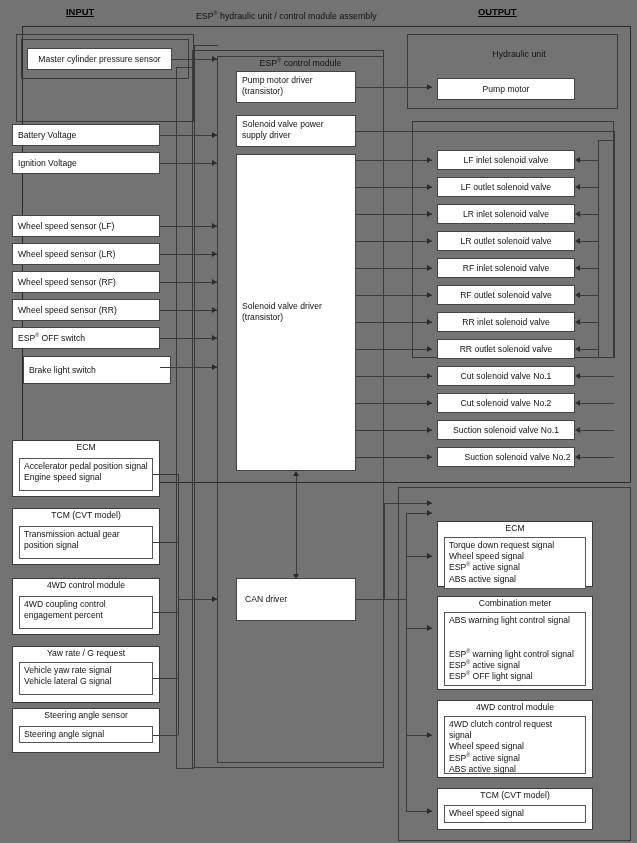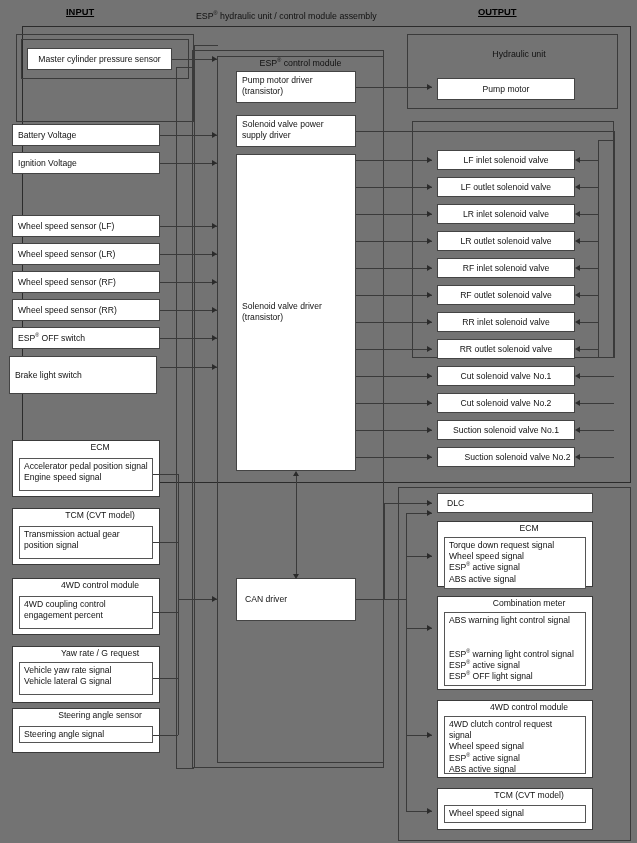--- a/index.html
+++ b/index.html
@@ -51,21 +51,20 @@
     border:1.4px solid #3a3a3a;
     background:#ffffff;
   }
   .group-title{
     position:absolute;
     left:0;right:0;
     top:2px;
     font-size:8.6px;
     text-align:center;
     color:#111;
-    margin-left:14px;
   }
   .inner{
     position:absolute;
     box-sizing:border-box;
     border:1px solid #555;
     background:#ffffff;
     font-size:8.6px;
     line-height:11.2px;
     padding:2px 4px;
     color:#111;
@@ -168,21 +167,21 @@
   <div class="box left" style="left:12px;top:124px;width:148px;height:22px;">Battery Voltage</div>
   <div class="box left" style="left:12px;top:152px;width:148px;height:22px;">Ignition Voltage</div>
 
   <div class="box left" style="left:12px;top:215px;width:148px;height:22px;">Wheel speed sensor (LF)</div>
   <div class="box left" style="left:12px;top:243px;width:148px;height:22px;">Wheel speed sensor (LR)</div>
   <div class="box left" style="left:12px;top:271px;width:148px;height:22px;">Wheel speed sensor (RF)</div>
   <div class="box left" style="left:12px;top:299px;width:148px;height:22px;">Wheel speed sensor (RR)</div>
   <div class="box left" style="left:12px;top:327px;width:148px;height:22px;">
       <span>ESP<sup class="reg">®</sup> OFF switch</span>
     </div>
-  <div class="box left" style="left:9px;top:356px;width:148px;height:38px;">Brake light switch</div>
+  <div class="box left" style="left:23px;top:356px;width:148px;height:28px;">Brake light switch</div>
 
   <div class="group" style="left:12px;top:440px;width:148px;height:57px;"></div>
   <div class="group-title" style="left:12px;top:442px;width:148px;">ECM</div>
   <div class="inner" style="left:19px;top:458px;width:134px;height:33px;">
     <div>Accelerator pedal position signal</div>
     <div>Engine speed signal</div>
   </div>
 
   <div class="group" style="left:12px;top:508px;width:148px;height:57px;"></div>
   <div class="group-title" style="left:12px;top:510px;width:148px;">TCM (CVT model)</div>
@@ -224,21 +223,20 @@
   <div class="box center" style="left:437px;top:285px;width:138px;height:20px;">RF outlet solenoid valve</div>
   <div class="box center" style="left:437px;top:312px;width:138px;height:20px;">RR inlet solenoid valve</div>
   <div class="box center" style="left:437px;top:339px;width:138px;height:20px;">RR outlet solenoid valve</div>
   <div class="box center" style="left:437px;top:366px;width:138px;height:20px;">Cut solenoid valve No.1</div>
   <div class="box center" style="left:437px;top:393px;width:138px;height:20px;">Cut solenoid valve No.2</div>
   <div class="box center" style="left:437px;top:420px;width:138px;height:20px;">Suction solenoid valve No.1</div>
   <div class="box center" style="left:437px;top:447px;width:138px;height:20px;padding-left:28px;">Suction solenoid valve No.2</div>
 
   <div class="frame" style="left:398px;top:487px;width:233px;height:354px;"></div>
 
-  <div class="box left" style="left:437px;top:493px;width:156px;height:20px;padding-left:9px;">DLC</div>
 
   <div class="group" style="left:437px;top:521px;width:156px;height:66px;"></div>
   <div class="group-title" style="left:437px;top:523px;width:156px;">ECM</div>
   <div class="inner" style="left:444px;top:537px;width:142px;height:52px;">
     <div>Torque down request signal</div>
     <div>Wheel speed signal</div>
     <div>ESP<sup class="reg">®</sup> active signal</div>
     <div>ABS active signal</div>
   </div>
 

